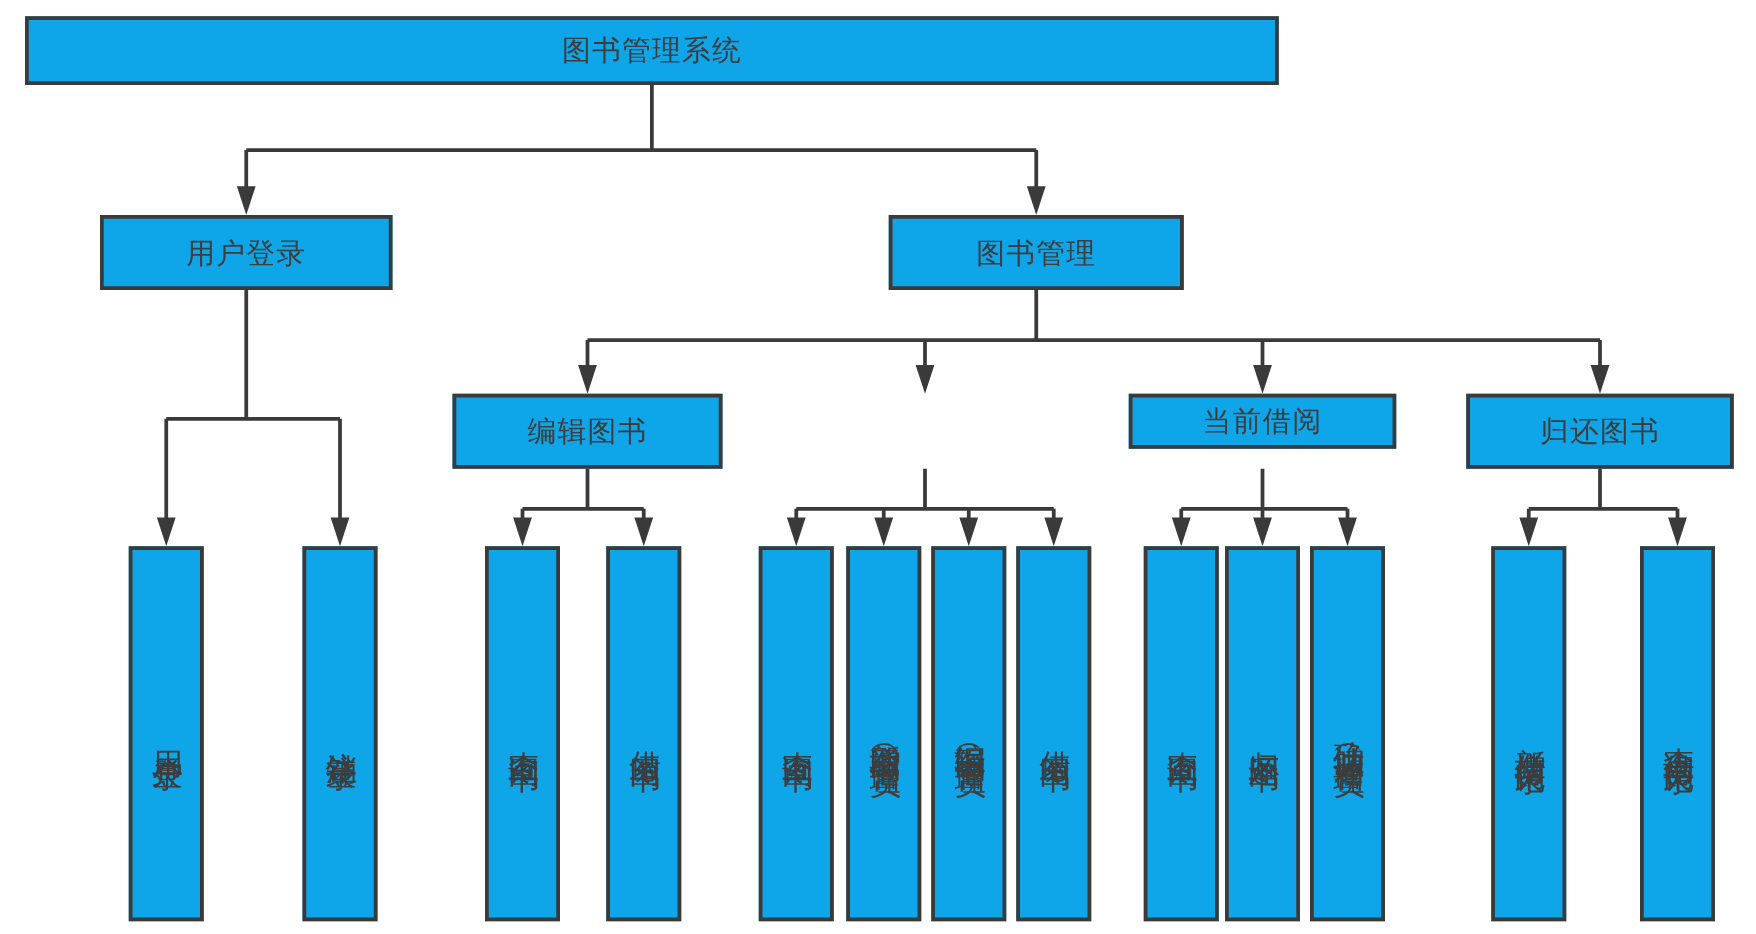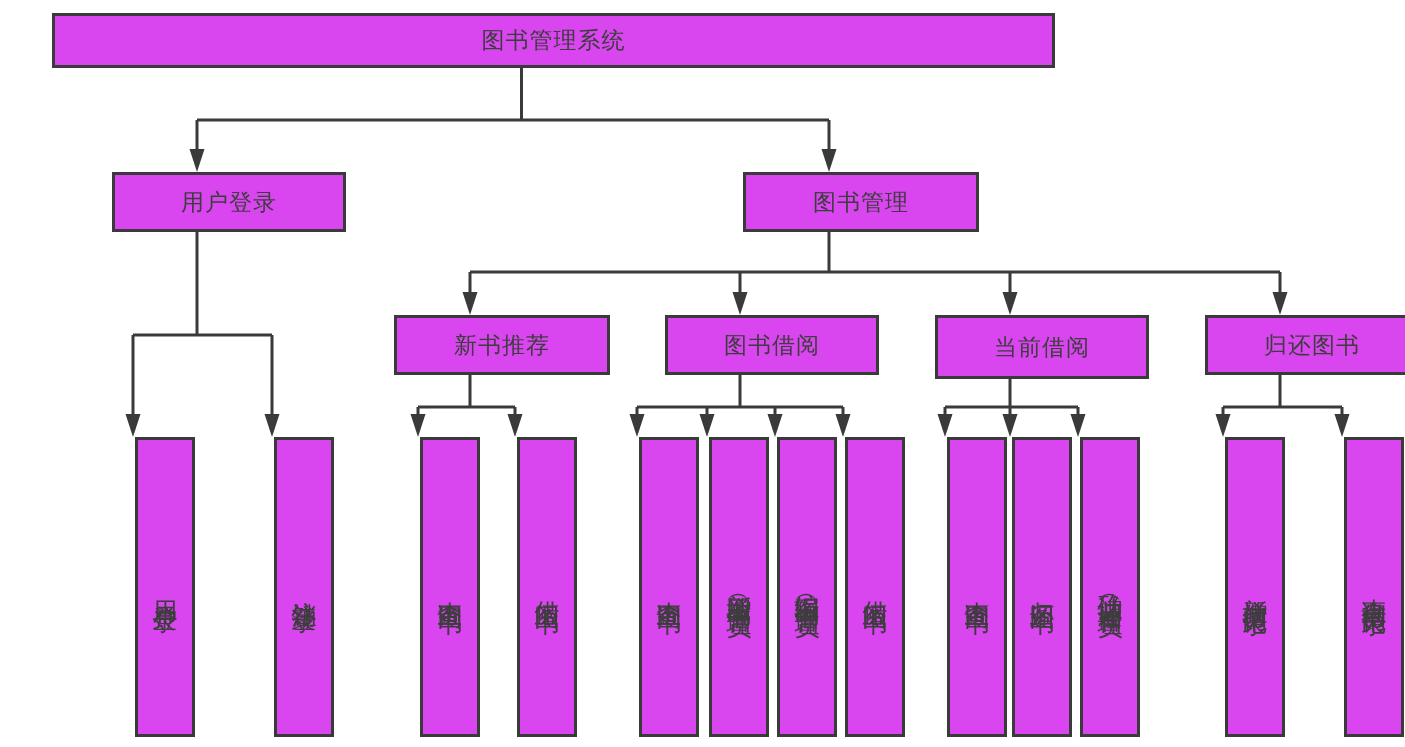--- a/index.html
+++ b/index.html
@@ -19,28 +19,27 @@
     position: absolute;
     left: 0;
     top: 0;
     width: 1405px;
     height: 747px;
     pointer-events: none;
   }
   .node {
     position: absolute;
     box-sizing: border-box;
-    background: #d946ef;
+    background: #0ea5e9;
     border: 3px solid #3a3a3a;
     display: flex;
     align-items: center;
     justify-content: center;
     color: #3d3d3d;
     z-index: 2;
-    margin-left: 32px;
   }
   .node.h .lbl {
     font-size: 23px;
     letter-spacing: 1px;
     white-space: nowrap;
   }
   .node.v .lbl {
     writing-mode: vertical-rl;
     text-orientation: mixed;
     font-size: 25px;
@@ -87,26 +86,23 @@
 <div class="node h" style="left: 20px; top: 13px; width: 1003px; height: 55px; border-color: rgb(58, 58, 58);">
       <span class="lbl" style="color: rgb(61, 61, 61);">图书管理系统</span>
     </div>
     <div class="node h" style="left: 80px; top: 172px; width: 234px; height: 60px; border-color: rgb(58, 58, 58);">
       <span class="lbl" style="color: rgb(61, 61, 61);">用户登录</span>
     </div>
     <div class="node h" style="left: 711px; top: 172px; width: 236px; height: 60px; border-color: rgb(58, 58, 58);">
       <span class="lbl" style="color: rgb(61, 61, 61);">图书管理</span>
     </div>
     <div class="node h" style="left: 362px; top: 315px; width: 216px; height: 60px; border-color: rgb(58, 58, 58);">
-      <span class="lbl" style="color: rgb(61, 61, 61);">新书推荐</span>
+      <span class="lbl" style="color: rgb(61, 61, 61);">编辑图书</span>
     </div>
-    <div class="node h" style="left: 633px; top: 315px; width: 214px; height: 60px; border-color: rgb(58, 58, 58);">
-      <span class="lbl" style="color: rgb(61, 61, 61);">图书借阅</span>
-    </div>
-    <div class="node h" style="left: 903px; top: 315px; width: 214px; height: 64px; border-color: rgb(58, 58, 58); font-family: Liberation Mono, monospace;">
+    <div class="node h" style="left: 903px; top: 315px; width: 214px; height: 44px; border-color: rgb(58, 58, 58); font-family: Liberation Mono, monospace;">
       <span class="lbl" style="color: rgb(61, 61, 61);">当前借阅</span>
     </div>
     <div class="node h" style="left: 1173px; top: 315px; width: 214px; height: 60px; border-color: rgb(58, 58, 58);">
       <span class="lbl" style="color: rgb(61, 61, 61);">归还图书</span>
     </div>
     <div class="node v" style="left: 103px; top: 437px; width: 60px; height: 300px; border-color: rgb(58, 58, 58);">
       <span class="lbl" style="color: rgb(61, 61, 61);">用户登录</span>
     </div>
     <div class="node v" style="left: 242px; top: 437px; width: 60px; height: 300px; border-color: rgb(58, 58, 58);">
       <span class="lbl" style="color: rgb(61, 61, 61);">注销登录</span>

